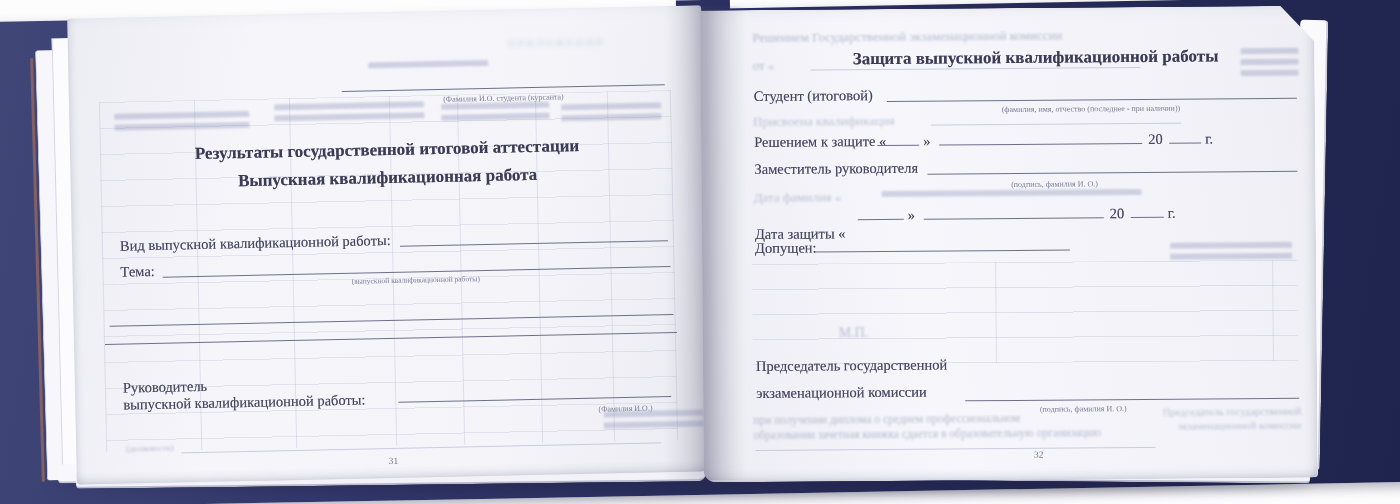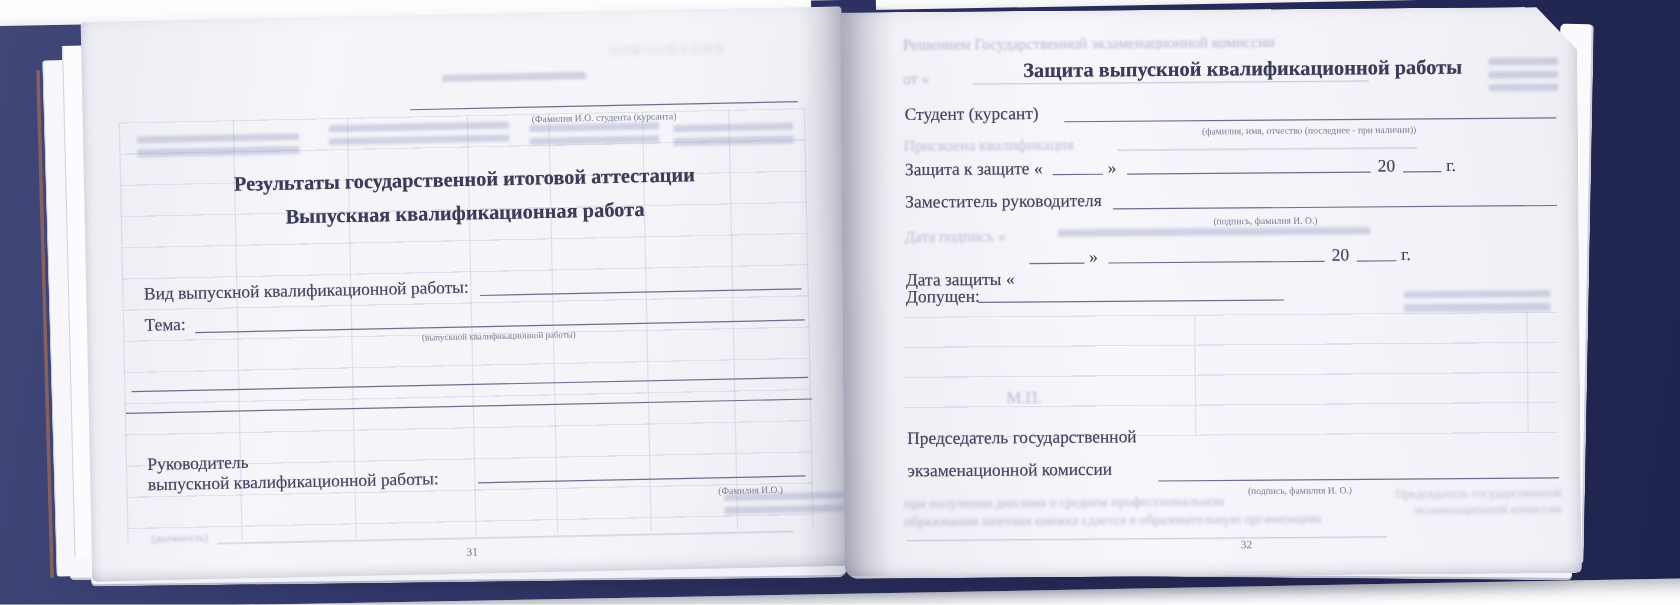--- a/index.html
+++ b/index.html
@@ -144,41 +144,41 @@
   </div>
 
   <div class="page page-right">
 
     <div class="ghost" style="left:52px; top:20px; opacity:.8;">Решением Государственной экзаменационной комиссии</div>
     <div class="ghost" style="left:52px; top:48px; opacity:.8;">от «</div>
     <div class="gline" style="left:110px; top:44px; width:330px; height:16px;"></div>
     <div class="smudge" style="left:540px; top:42px; width:58px; height:28px;"></div>
     <div class="ghost" style="left:52px; top:104px; opacity:.7;">Присвоена квалификация</div>
     <div class="gline" style="left:230px; top:100px; width:250px; height:16px;"></div>
-    <div class="ghost" style="left:52px; top:180px; opacity:.7;">Дата подпись «</div>
+    <div class="ghost" style="left:52px; top:180px; opacity:.7;">Дата фамилия «</div>
     <div class="smudge" style="left:180px; top:182px; width:260px; height:11px;"></div>
     <div class="grows">
       <div class="gcol" style="left:243px"></div>
       <div class="gcol" style="left:520px"></div>
     </div>
     <div class="smudge" style="left:468px; top:236px; width:122px; height:18px;"></div>
     <div class="ghost ghost-sm" style="left:136px; top:316px; font-size:14px; opacity:.75;text-align:center;">М.П.</div>
     <div class="ghost ghost-sm" style="left:50px; top:404px; font-size:11.5px; opacity:.8; filter:blur(1.2px);">при получении диплома о среднем профессиональном</div>
     <div class="ghost ghost-sm" style="left:50px; top:419px; font-size:11.5px; opacity:.8; filter:blur(1.2px);">образовании зачетная книжка сдается в образовательную организацию</div>
     <div class="ghost ghost-sm" style="left:420px; top:400px; width:178px; text-align:right; font-size:10.5px; opacity:.7; filter:blur(1.3px); white-space:normal;">Председатель государственной</div>
     <div class="ghost ghost-sm" style="left:420px; top:414px; width:178px; text-align:right; font-size:10.5px; opacity:.7; filter:blur(1.3px);">экзаменационной комиссии</div>
     <div class="gline" style="left:52px; top:424px; width:400px; height:16px;"></div>
 
     <div class="t ttl z2" style="left:100px; top:40px; width:470px;">Защита выпускной квалификационной работы</div>
 
-    <div class="t lbl z2" style="left:53px; top:78px;">Студент (курсант)</div>
+    <div class="t lbl z2" style="left:53px; top:78px;">Студент (итоговой)</div>
     <div class="wline z2" style="left:186px; top:75px; width:410px; height:17px;"></div>
     <div class="t cap z2" style="left:250px; top:97px; width:280px;">(фамилия, имя, отчество (последнее - при наличии))</div>
 
-    <div class="t lbl z2" style="left:53px; top:124px;">Защита к защите «</div>
+    <div class="t lbl z2" style="left:53px; top:124px;">Решением к защите «</div>
     <div class="wline z2" style="left:176px; top:121px; width:42px; height:15px;"></div>
     <div class="t lbl z2" style="left:222px; top:124px;">»</div>
     <div class="wline z2" style="left:238px; top:121px; width:203px; height:15px;"></div>
     <div class="t lbl z2" style="left:447px; top:124px;">20</div>
     <div class="wline z2" style="left:468px; top:121px; width:32px; height:15px;"></div>
     <div class="t lbl z2" style="left:504px; top:124px;">г.</div>
 
     <div class="t lbl z2" style="left:53px; top:151px;">Заместитель руководителя</div>
     <div class="wline z2" style="left:226px; top:148px; width:370px; height:17px;"></div>
     <div class="t cap z2" style="left:213px; top:172px; width:280px;">(подпись, фамилия И. О.)</div>

